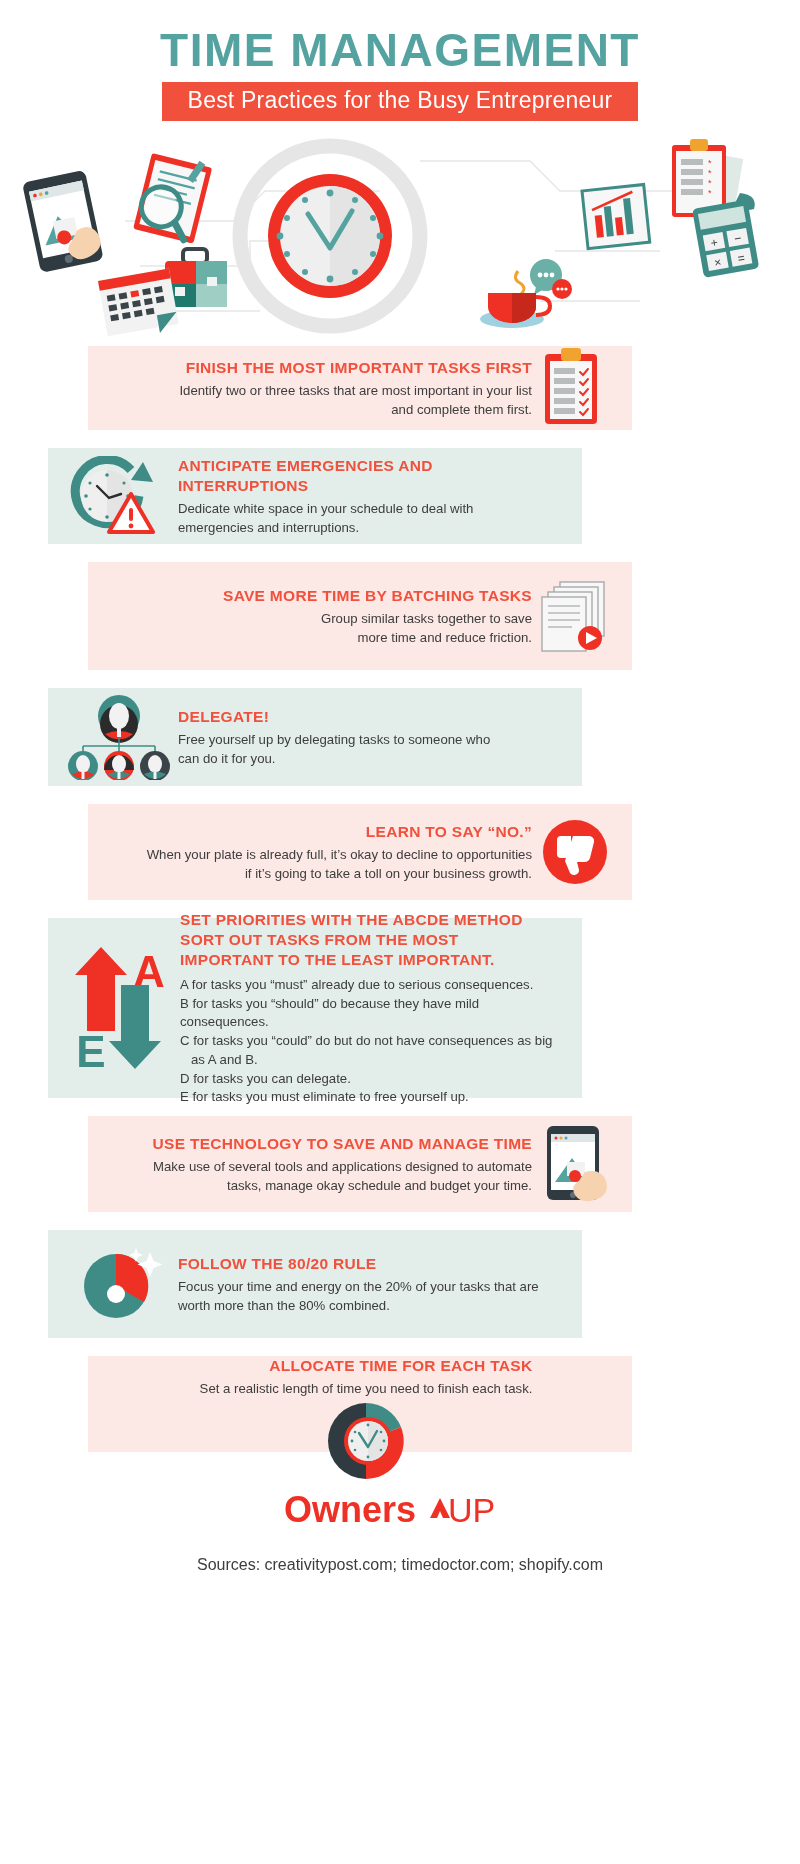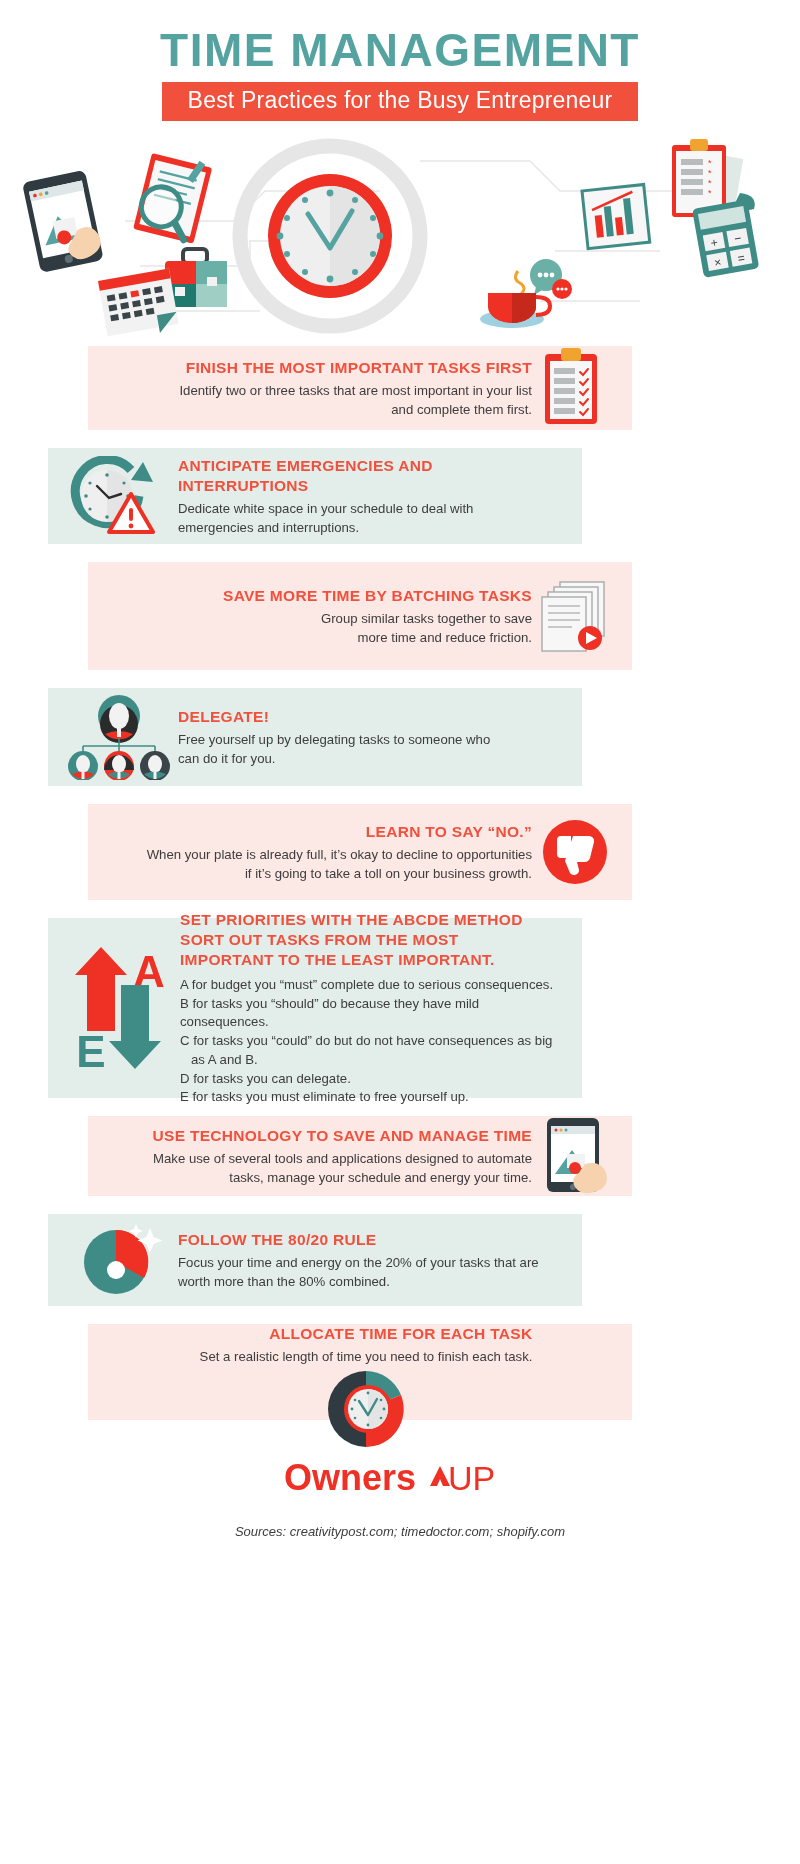--- a/index.html
+++ b/index.html
@@ -78,23 +78,22 @@
   .align-right { text-align: right; }
   .align-left  { text-align: left; }
 
   .card-icon { flex: 0 0 auto; display: flex; align-items: center; justify-content: center; }
 
   
   .footer { text-align: center; }
   .logo-wrap { margin-top: 34px; }
   .sources {
     margin-top: 18px;
-    font-size: 13px;
+    font-size: 16px;
     color: #3d3d3d;
-    font-style: italic;
   }
 </style>
 </head>
 <body>
 
 <div class="header">
   <div class="main-title">TIME MANAGEMENT</div>
   <div class="subtitle-bar">Best Practices for the Busy Entrepreneur</div>
 </div>
 
@@ -425,56 +424,56 @@
       <svg width="104" height="134" viewBox="0 0 104 134">
         <path d="M32 6 L58 34 H46 V90 H18 V34 H6 Z" fill="#ee3124"></path>
         <text x="80" y="46" font-family="Liberation Sans, sans-serif" font-size="44" font-weight="bold" fill="#ee3124" text-anchor="middle">A</text>
         <path d="M66 128 L92 100 H80 V44 H52 V100 H40 Z" fill="#3f8c87"></path>
         <text x="22" y="126" font-family="Liberation Sans, sans-serif" font-size="44" font-weight="bold" fill="#3f8c87" text-anchor="middle">E</text>
       </svg>
     </div>
     <div class="card-text align-left">
       <div class="card-title" style="max-width:360px;margin-bottom:6px;">SET PRIORITIES WITH THE ABCDE METHOD SORT OUT TASKS FROM THE MOST IMPORTANT TO THE LEAST IMPORTANT.</div>
       <div class="card-body" style="line-height:1.42;">
-        <span class="line">A for budget you “must” complete due to serious consequences.</span>
+        <span class="line">A for tasks you “must” already due to serious consequences.</span>
         <span class="line">B for tasks you “should” do because they have mild consequences.</span>
         <span class="line">C for tasks you “could” do but do not have consequences as big</span>
         <span class="line">&nbsp;&nbsp;&nbsp;as A and B.</span>
         <span class="line">D for tasks you can delegate.</span>
         <span class="line">E for tasks you must eliminate to free yourself up.</span>
       </div>
     </div>
   </div>
 
-  <div class="card pink icon-right" style="margin:18px 168px 14px 88px;height:80px;padding:0 14px 0 22px;">
+  <div class="card pink icon-right" style="margin:18px 168px 14px 88px;height:96px;padding:0 14px 0 22px;">
     <div class="card-text align-right">
       <div class="card-title">USE TECHNOLOGY TO SAVE AND MANAGE TIME</div>
       <div class="card-body">
         <span class="line">Make use of several tools and applications designed to automate</span>
-        <span class="line">tasks, manage your schedule and energy your time.</span>
+        <span class="line">tasks, manage okay schedule and budget your time.</span>
       </div>
     </div>
     <div class="card-icon" style="width:86px;">
       <svg width="72" height="80" viewBox="0 0 72 80">
         <rect x="8" y="2" width="52" height="74" rx="6" fill="#2f3b40"></rect>
         <rect x="12" y="10" width="44" height="56" fill="#ffffff"></rect>
         <rect x="12" y="10" width="44" height="8" fill="#dfe6e8"></rect>
         <circle cx="17" cy="14" r="1.5" fill="#ee3124"></circle>
           <circle cx="22" cy="14" r="1.5" fill="#f0a32e"></circle>
           <circle cx="27" cy="14" r="1.5" fill="#55a3a0"></circle>
         <path d="M16 58 L33 34 L50 58 Z" fill="#55a3a0"></path>
         <rect x="28" y="38" width="18" height="14" fill="#f2f2f2"></rect>
         <circle cx="34" cy="71" r="3" fill="#5f6f75"></circle>
         <circle cx="36" cy="52" r="6" fill="#ee3124"></circle>
         <path d="M46 48 q16 -4 21 9 q4 13 -9 18 q-15 6 -22 -4 q-5 -9 4 -14 Z" fill="#f6d2ae"></path>
       </svg>
     </div>
   </div>
 
-  <div class="card mint icon-left" style="margin:18px 218px 14px 48px;height:92px;padding:0 16px 0 18px;">
+  <div class="card mint icon-left" style="margin:18px 218px 14px 48px;height:108px;padding:0 16px 0 18px;">
     <div class="card-icon" style="width:112px;">
       <svg width="92" height="76" viewBox="0 0 92 76">
         <circle cx="40" cy="40" r="32" fill="#3f8c87"></circle>
         <path d="M40 40 L40 8 A32 32 0 0 1 68 56 Z" fill="#ee3124"></path>
         <circle cx="40" cy="48" r="9" fill="#ffffff"></circle>
         <path d="M74 6 l3.5 9 l9 3.5 l-9 3.5 l-3.5 9 l-3.5 -9 l-9 -3.5 l9 -3.5 Z" fill="#ffffff"></path>
         <path d="M60 2 l2 5 l5 2 l-5 2 l-2 5 l-2 -5 l-5 -2 l5 -2 Z" fill="#ffffff"></path>
       </svg>
     </div>
     <div class="card-text align-left">

